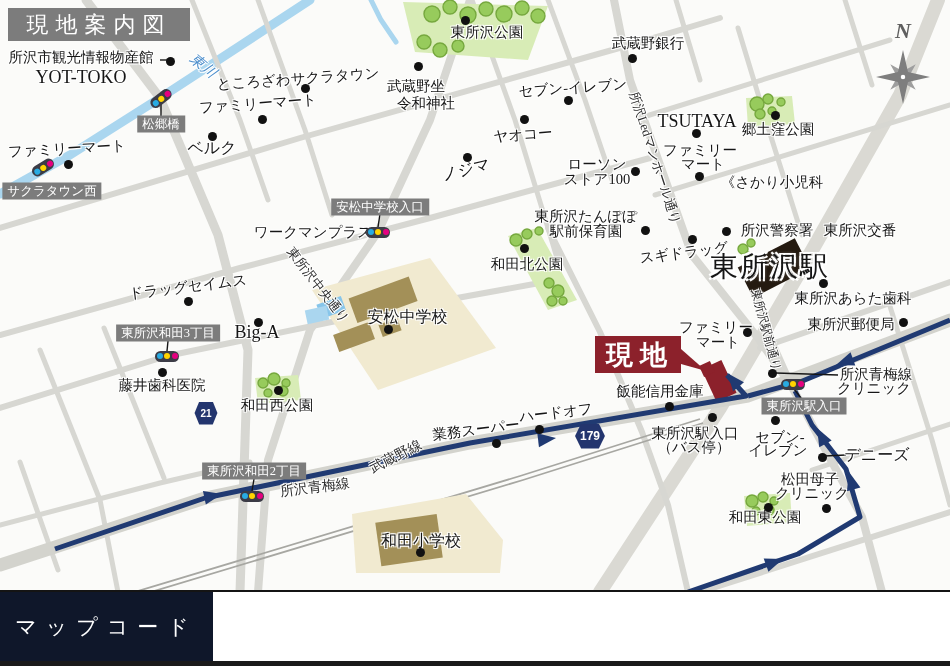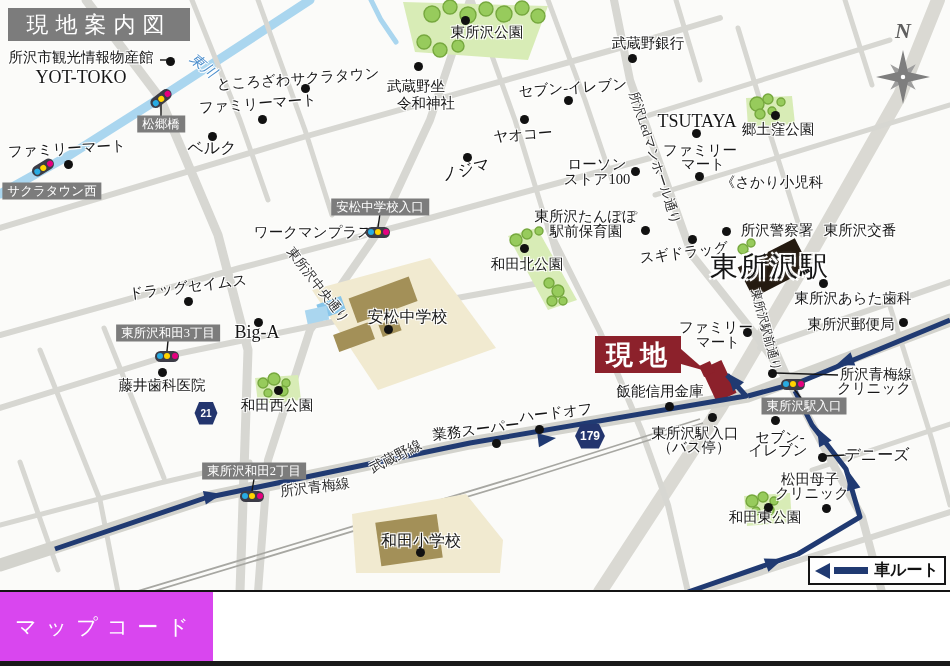--- a/index.html
+++ b/index.html
@@ -35,21 +35,21 @@
     font-size:22px;font-weight:bold;font-style:italic;color:#5f5f5f;}
   #legend{position:absolute;left:808px;top:556px;width:138px;height:29px;background:#fff;border:2px solid #141414;
     box-sizing:border-box;display:flex;align-items:center;justify-content:center;gap:6px;}
   .arr-head{width:0;height:0;border-top:8px solid transparent;border-bottom:8px solid transparent;
     border-right:15px solid #203a72;}
   .arr-shaft{width:34px;height:7px;background:#203a72;margin-left:-2px;}
   #legend .lg-label{font-family:"Liberation Sans",sans-serif;font-weight:bold;font-size:16px;color:#111;}
   
   #footer{position:absolute;left:0;top:590px;width:950px;height:76px;background:#fff;border-top:2px solid #141414;box-sizing:border-box;}
   #footer-black{position:absolute;left:0;top:661px;width:950px;height:5px;background:#1a1a1a;}
-  #mapcode-label-box{position:absolute;left:0;top:592px;width:213px;height:69px;background:#d946ef;color:#fff;
+  #mapcode-label-box{position:absolute;left:0;top:592px;width:213px;height:69px;background:#0f172a;color:#fff;
     font-size:21px;letter-spacing:9px;display:flex;align-items:center;justify-content:center;}
 </style>
 </head>
 <body>
 
 <div id="stage">
   <div id="map">
 
     <svg id="gfx" width="950" height="590" viewBox="0 0 950 590">
 
@@ -340,25 +340,20 @@
         <div class="shield" style="left: 193px; top: 401.5px; width: 26px; height: 23px; line-height: 23px; font-size: 10px;">21</div>
         <div class="shield" style="left: 573px; top: 423.5px; width: 34px; height: 25px; line-height: 25px; font-size: 12px;">179</div>
       </div>
 
     <div id="site-box">現地</div>
 
     <div id="title-box">現地案内図</div>
 
     <div id="compass-n">N</div>
 
-    <div id="legend">
-      <span class="arr-head"></span>
-        <span class="arr-shaft"></span>
-      <span class="lg-label">車ルート</span>
-    </div>
   </div>
 
   <div id="footer">
     
     
     
     
   </div>
   <div id="mapcode-label-box">マップコード</div>
   <div id="footer-black"></div>

